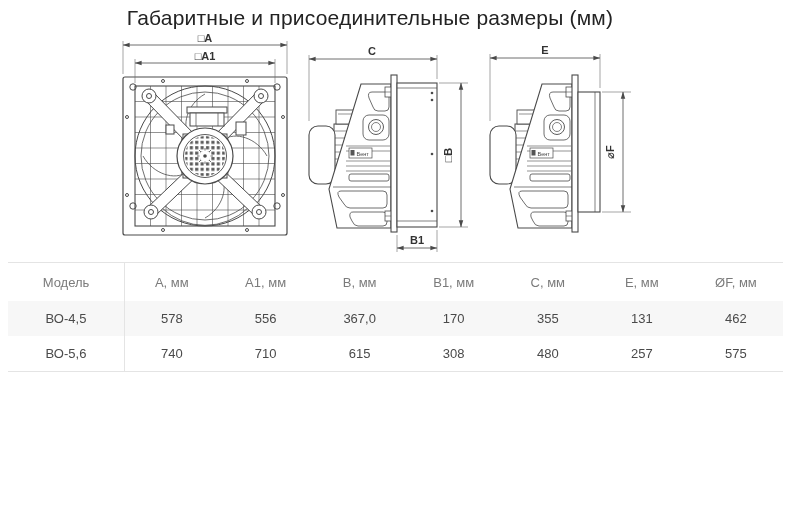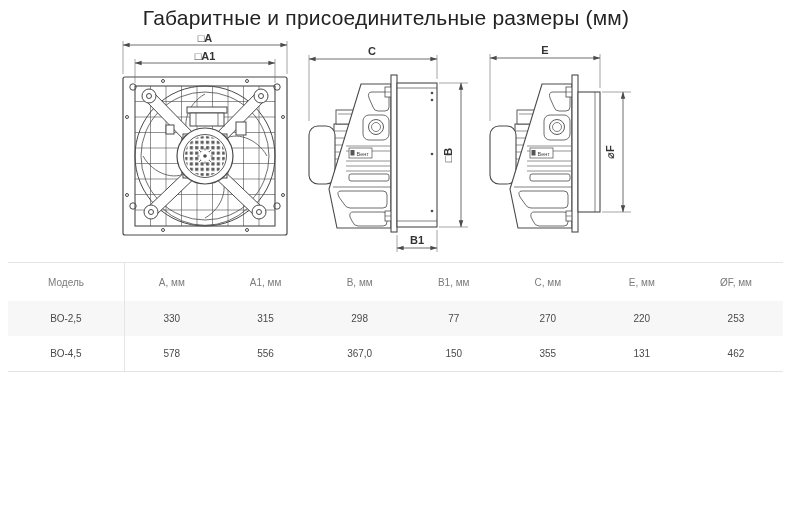--- a/index.html
+++ b/index.html
@@ -2,30 +2,30 @@
 <html><head>
 <meta charset="utf-8">
 <style>
   html,body{margin:0;padding:0;}
   body{
     width:790px;height:516px;background:#ffffff;position:relative;overflow:hidden;
     font-family:"Liberation Sans","DejaVu Sans",sans-serif;
   }
   .title{
     position:absolute;top:6px;left:0;width:740px;text-align:center;
-    font-size:21px;font-weight:500;color:#232323;letter-spacing:.2px;margin-left:16px;
+    font-size:21px;font-weight:500;color:#232323;letter-spacing:.2px;
   }
   svg.drawing{position:absolute;top:34px;left:0;}
   svg.drawing text{font-family:"Liberation Sans","DejaVu Sans",sans-serif;}
   .dim-label{font-size:11px;font-weight:700;fill:#333;}
   .brand-label{font-size:5.5px;fill:#444;font-weight:400;}
   table.dim-table{
     position:absolute;top:262px;left:8px;width:775px;
     border-collapse:collapse;table-layout:fixed;
-    font-size:10px;
+    font-size:13px;
     border-top:1px solid #e4e4e4;border-bottom:1px solid #e4e4e4;
   }
   .dim-table th{
     height:38px;font-weight:400;color:#7b7b7b;text-align:center;padding:0;
   }
   .dim-table td{
     height:35px;color:#4a4a4a;text-align:center;padding:0;
   }
   .dim-table th:first-child,.dim-table td:first-child{
     width:116px;border-right:1px solid #e4e4e4;
@@ -196,33 +196,33 @@
         <th>A1, мм</th>
         <th>B, мм</th>
         <th>B1, мм</th>
         <th>C, мм</th>
         <th>E, мм</th>
         <th>ØF, мм</th>
       </tr>
     </thead>
   <tbody>
       <tr>
-        <td>ВО-2,5</td>
-        <td>330</td>
-        <td>315</td>
-        <td>298</td>
-        <td>77</td>
-        <td>270</td>
-        <td>220</td>
-        <td>253</td>
-      </tr>
-      <tr>
         <td>ВО-4,5</td>
         <td>578</td>
         <td>556</td>
         <td>367,0</td>
-        <td>150</td>
+        <td>170</td>
         <td>355</td>
         <td>131</td>
         <td>462</td>
       </tr>
+      <tr>
+        <td>ВО-5,6</td>
+        <td>740</td>
+        <td>710</td>
+        <td>615</td>
+        <td>308</td>
+        <td>480</td>
+        <td>257</td>
+        <td>575</td>
+      </tr>
     </tbody>
 </table>
 
 </body></html>

